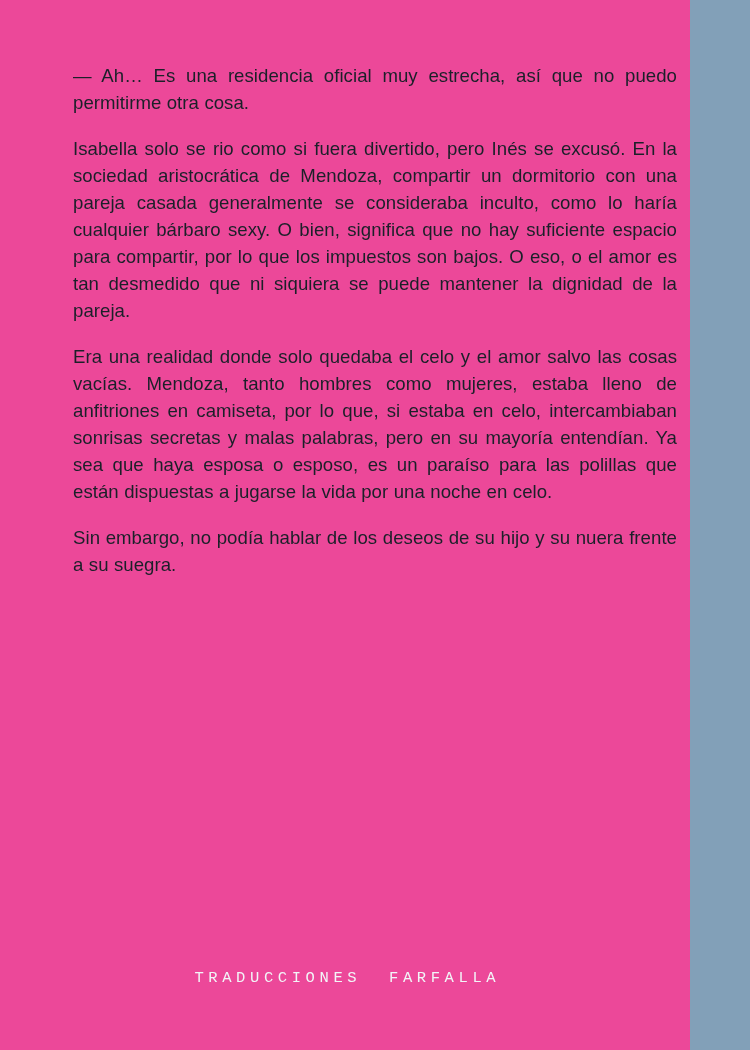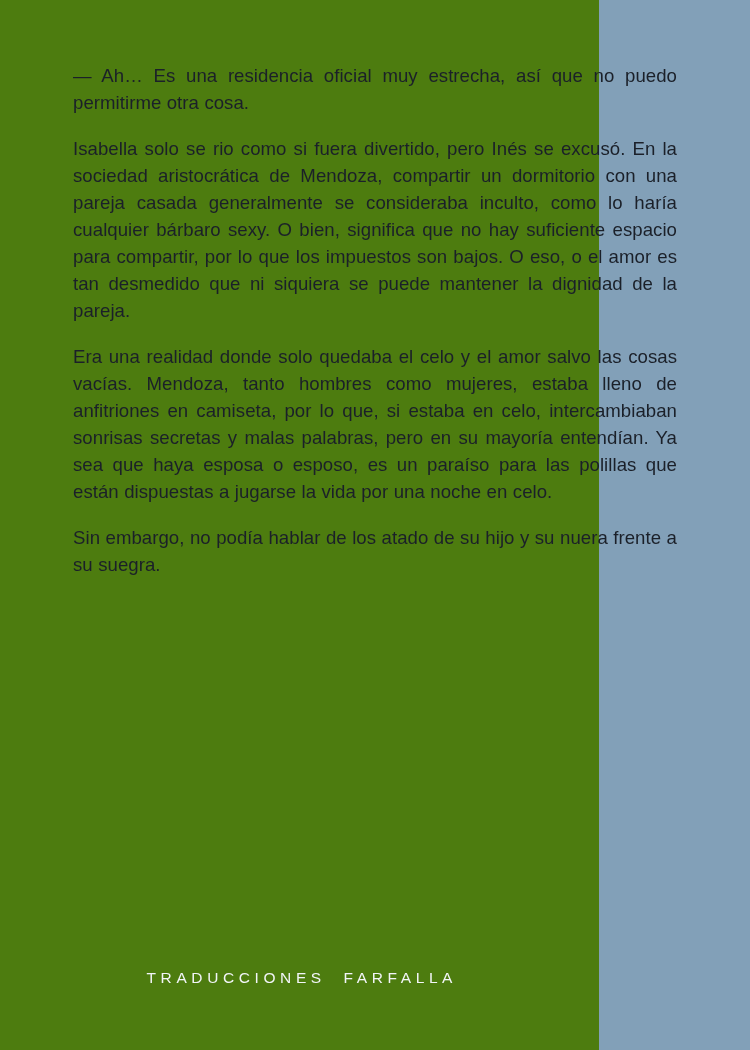--- a/index.html
+++ b/index.html
@@ -11,23 +11,23 @@
   body {
     width: 750px;
     height: 1050px;
     background: #82a0b8;
     font-family: "Liberation Sans", sans-serif;
     overflow: hidden;
   }
 
   .page {
     box-sizing: border-box;
-    width: 599px;
+    width: 690px;
     height: 1050px;
-    background: #4d7c0f;
+    background: #ec4899;
     padding: 62px 73px 10px 73px;
     position: relative;
   }
 
   .reader-body {
     width: 604px;
   }
 
   .para {
     margin: 0 0 19px 0;
@@ -48,38 +48,38 @@
   .credit-wrap {
     position: absolute;
     left: 0;
     right: 0;
     top: 968px;
     text-align: center;
   }
 
   .credit {
     display: inline-block;
-    font-family: Liberation Sans, sans-serif;
+    font-family: Liberation Mono, monospace;
     font-size: 15.5px;
     line-height: 20px;
     color: #f2f5f8;
     letter-spacing: 4.6px;
     text-indent: 4.6px;
     white-space: pre;
   }
 </style>
 </head>
 <body>
 
 <div class="page">
 
   <article class="reader-body">
     <p class="para">— Ah… Es una residencia oficial muy estrecha, así que no puedo permitirme otra cosa.</p>
     <p class="para">Isabella solo se rio como si fuera divertido, pero Inés se excusó. En la sociedad aristocrática de Mendoza, compartir un dormitorio con una pareja casada generalmente se consideraba inculto, como lo haría cualquier bárbaro sexy. O bien, significa que no hay suficiente espacio para compartir, por lo que los impuestos son bajos. O eso, o el amor es tan desmedido que ni siquiera se puede mantener la dignidad de la pareja.</p>
     <p class="para">Era una realidad donde solo quedaba el celo y el amor salvo las cosas vacías. Mendoza, tanto hombres como mujeres, estaba lleno de anfitriones en camiseta, por lo que, si estaba en celo, intercambiaban sonrisas secretas y malas palabras, pero en su mayoría entendían. Ya sea que haya esposa o esposo, es un paraíso para las polillas que están dispuestas a jugarse la vida por una noche en celo.</p>
-    <p class="para">Sin embargo, no podía hablar de los atado de su hijo y su nuera frente a su suegra.</p>
+    <p class="para">Sin embargo, no podía hablar de los deseos de su hijo y su nuera frente a su suegra.</p>
   </article>
 
   <div class="credit-wrap">
     <span class="credit">TRADUCCIONES  FARFALLA</span>
   </div>
 
 </div>
 
 </body></html>

